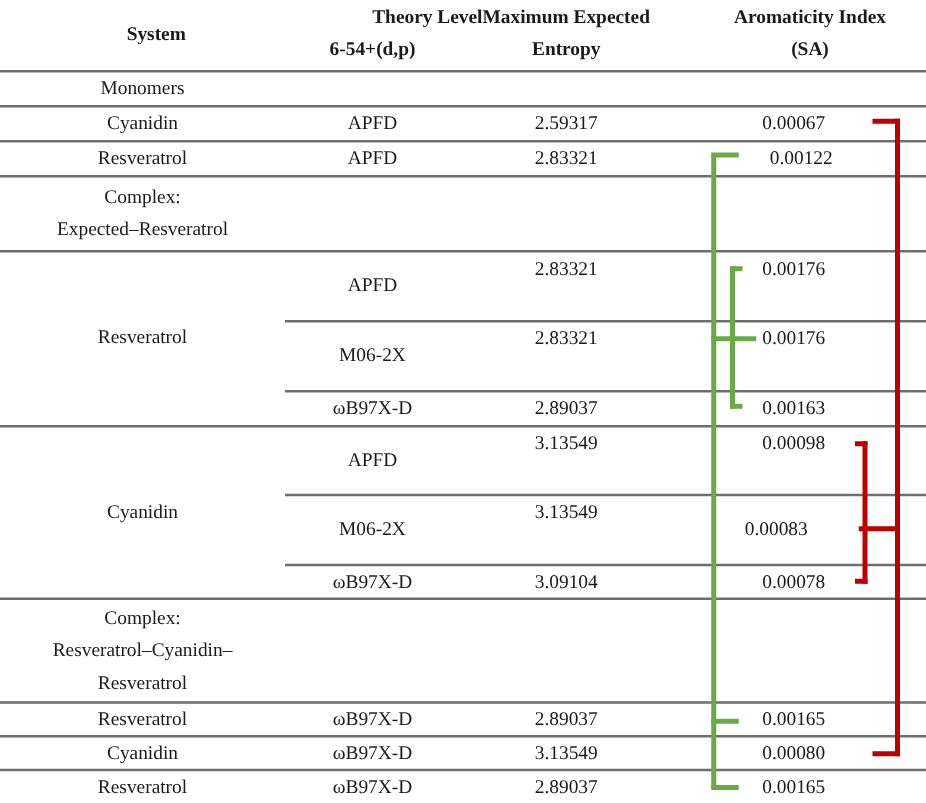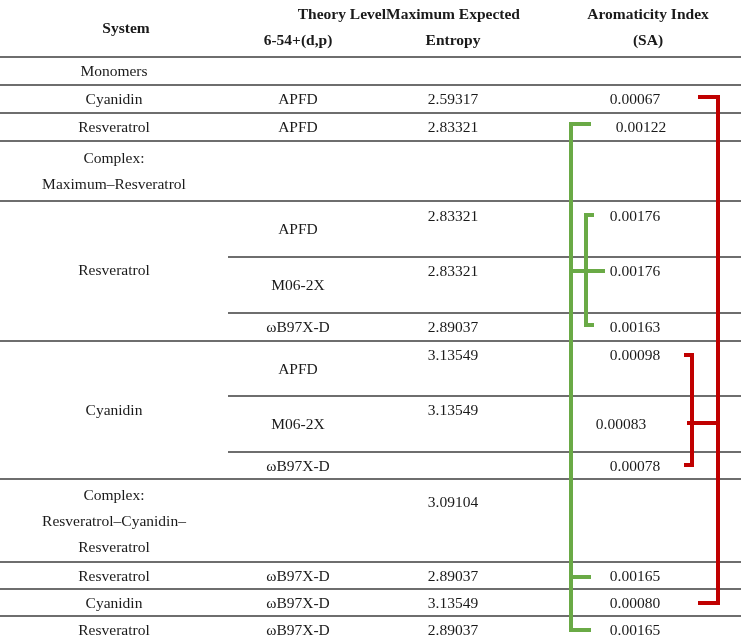--- a/index.html
+++ b/index.html
@@ -23,42 +23,42 @@
 <div class="hline" style="left:228px;top:256px;width:513px;"></div>
 <div class="hline" style="left:228px;top:312px;width:513px;"></div>
 <div class="hline" style="left:0;top:340px;width:741px;"></div>
 <div class="hline" style="left:228px;top:395px;width:513px;"></div>
 <div class="hline" style="left:228px;top:451px;width:513px;"></div>
 <div class="hline" style="left:0;top:478px;width:741px;"></div>
 <div class="hline" style="left:0;top:561px;width:741px;"></div>
 <div class="hline" style="left:0;top:588px;width:741px;"></div>
 <div class="hline" style="left:0;top:615px;width:741px;"></div>
 
-<div class="cell hdr" style="left:12px;width:228px;top:14px;">System</div>
+<div class="cell hdr" style="left:0;width:228px;top:14px;padding-left:11px;">System</div>
 <div class="cell hdr" style="left:246px;width:140px;top:0;text-align:right;">Theory Level</div>
 <div class="cell hdr" style="left:228px;width:140px;top:26px;">6-54+(d,p)</div>
 <div class="cell hdr" style="left:368px;width:170px;top:0;">Maximum Expected</div>
 <div class="cell hdr" style="left:368px;width:170px;top:26px;">Entropy</div>
 <div class="cell hdr" style="left:568px;width:160px;top:0;">Aromaticity Index</div>
 <div class="cell hdr" style="left:568px;width:160px;top:26px;">(SA)</div>
 
 <div class="cell" style="left:0;width:228px;top:57px;">Monomers</div>
 
 <div class="cell" style="left:0;width:228px;top:85px;">Cyanidin</div>
 <div class="cell" style="left:228px;width:140px;top:85px;">APFD</div>
 <div class="cell" style="left:368px;width:170px;top:85px;">2.59317</div>
 <div class="cell" style="left:590px;width:90px;top:85px;">0.00067</div>
 
 <div class="cell" style="left:0;width:228px;top:113px;">Resveratrol</div>
 <div class="cell" style="left:228px;width:140px;top:113px;">APFD</div>
 <div class="cell" style="left:368px;width:170px;top:113px;">2.83321</div>
 <div class="cell" style="left:596px;width:90px;top:113px;">0.00122</div>
 
 <div class="cell" style="left:0;width:228px;top:144px;">Complex:</div>
-<div class="cell" style="left:0;width:228px;top:170px;">Maximum–Resveratrol</div>
+<div class="cell" style="left:0;width:228px;top:170px;">Expected–Resveratrol</div>
 
 <div class="cell" style="left:0;width:228px;top:256px;">Resveratrol</div>
 <div class="cell" style="left:228px;width:140px;top:215px;">APFD</div>
 <div class="cell" style="left:368px;width:170px;top:202px;">2.83321</div>
 <div class="cell" style="left:590px;width:90px;top:202px;">0.00176</div>
 
 <div class="cell" style="left:228px;width:140px;top:271px;">M06-2X</div>
 <div class="cell" style="left:368px;width:170px;top:257px;">2.83321</div>
 <div class="cell" style="left:590px;width:90px;top:257px;">0.00176</div>
 
@@ -69,21 +69,21 @@
 <div class="cell" style="left:0;width:228px;top:396px;">Cyanidin</div>
 <div class="cell" style="left:228px;width:140px;top:355px;">APFD</div>
 <div class="cell" style="left:368px;width:170px;top:341px;">3.13549</div>
 <div class="cell" style="left:590px;width:90px;top:341px;">0.00098</div>
 
 <div class="cell" style="left:228px;width:140px;top:410px;">M06-2X</div>
 <div class="cell" style="left:368px;width:170px;top:396px;">3.13549</div>
 <div class="cell" style="left:576px;width:90px;top:410px;">0.00083</div>
 
 <div class="cell" style="left:228px;width:140px;top:452px;">ωB97X-D</div>
-<div class="cell" style="left:368px;width:170px;top:452px;margin-top:36px;">3.09104</div>
+<div class="cell" style="left:368px;width:170px;top:452px;">3.09104</div>
 <div class="cell" style="left:590px;width:90px;top:452px;">0.00078</div>
 
 <div class="cell" style="left:0;width:228px;top:481px;">Complex:</div>
 <div class="cell" style="left:0;width:228px;top:507px;">Resveratrol–Cyanidin–</div>
 <div class="cell" style="left:0;width:228px;top:533px;">Resveratrol</div>
 
 <div class="cell" style="left:0;width:228px;top:562px;">Resveratrol</div>
 <div class="cell" style="left:228px;width:140px;top:562px;">ωB97X-D</div>
 <div class="cell" style="left:368px;width:170px;top:562px;">2.89037</div>
 <div class="cell" style="left:590px;width:90px;top:562px;">0.00165</div>

